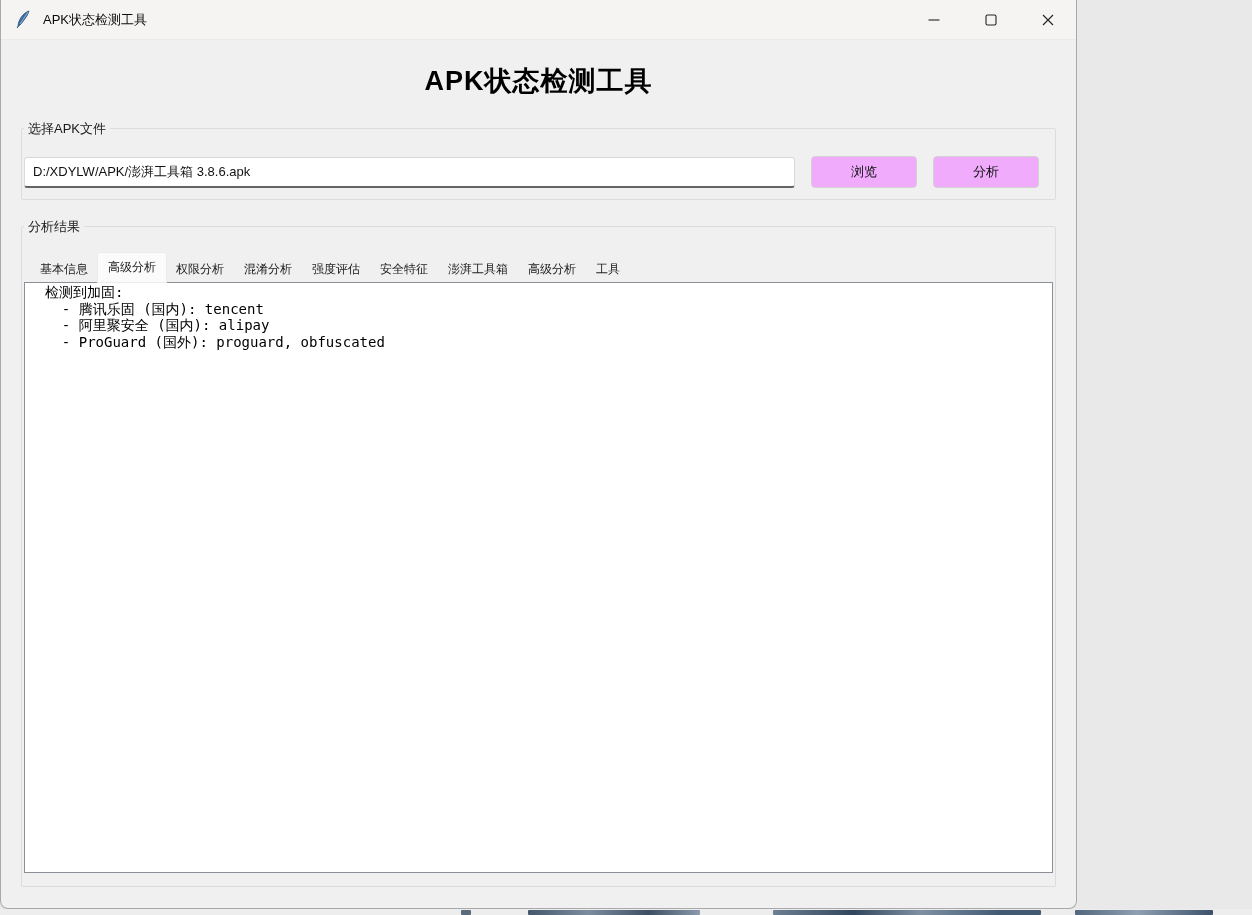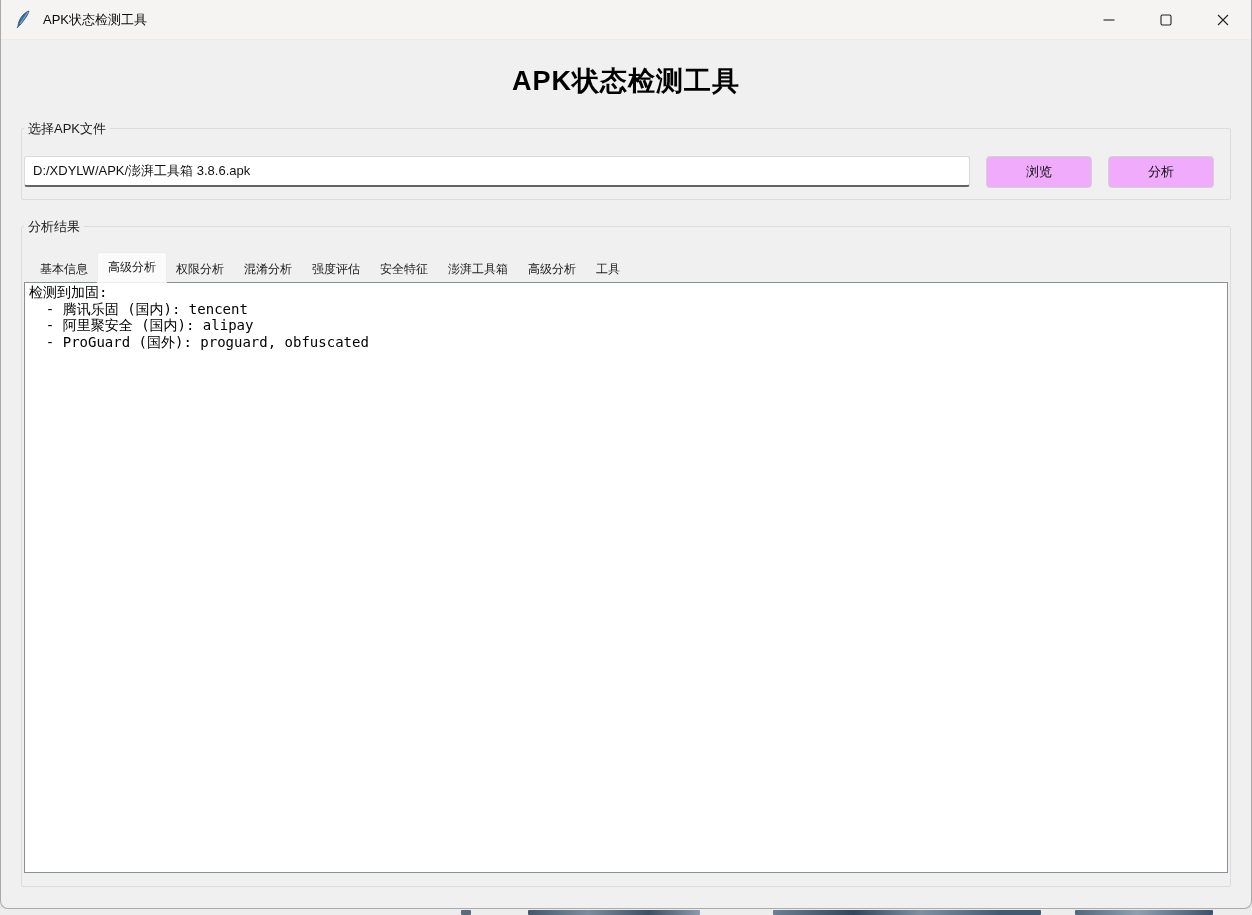--- a/index.html
+++ b/index.html
@@ -4,21 +4,21 @@
 <style>
   * { margin:0; padding:0; box-sizing:border-box; }
   html,body { width:1252px; height:915px; overflow:hidden; }
   body {
     font-family:"Liberation Sans", sans-serif;
     background:#e9e9e9;
     position:relative;
   }
   
   .window {
-    position:absolute; left:0; top:0; width:1252px; height:909px;
+    position:absolute; left:0; top:0; width:1077px; height:909px;
     background:#f0f0f0;
     border-left:1px solid #a9a9a9;
     border-right:1px solid #a9a9a9;
     border-bottom:1px solid #a9a9a9;
     border-bottom-left-radius:8px;
     border-bottom-right-radius:8px;
     overflow:hidden;
   }
   
   .titlebar {
@@ -48,21 +48,21 @@
   .group-label {
     position:absolute; top:-9px; left:2px;
     background:#f0f0f0; padding:0 4px;
     font-size:13px; color:#1a1a1a; line-height:17px;
   }
   .group-file { top:128px; height:72px; }
   .group-results { top:226px; height:661px; }
   
   .file-row {
     position:absolute; left:2px; right:16px; top:27px;
-    display:flex; 
+    display:flex; align-items:center;
   }
   .path-input {
     flex:1 1 auto; height:31px;
     background:#ffffff;
     border:1px solid #d9d9d9;
     border-bottom:2px solid #636363;
     border-radius:3px;
     font-family:"Liberation Sans", sans-serif;
     font-size:13px; color:#111;
     padding:0 8px;
@@ -99,20 +99,21 @@
     background:#ffffff;
     border:1px solid #8a8f98;
     padding:1px 4px;
     overflow:hidden;
     z-index:1;
   }
   .output-line {
     font-family:"DejaVu Sans Mono", "Liberation Mono", monospace;
     font-size:14px; line-height:16.5px; color:#000;
     white-space:pre;
+    margin-left:16px;
   }
   
   .taskbar-strip {
     position:absolute; left:0; bottom:0; width:1252px; height:6px;
     background:#ededed; overflow:hidden;
   }
   .tb-frag { position:absolute; top:1px; height:5px; border-radius:1px; }
   .tb-f1 { left:461px; width:10px;  background:#5a6b7c; }
   .tb-f2 { left:528px; width:172px; background:linear-gradient(90deg,#44586b,#7d8da0 35%,#3d4f63 70%,#8b9aac); }
   .tb-f3 { left:773px; width:268px; background:linear-gradient(90deg,#6d7f92,#31465c 30%,#7f90a3 55%,#415a72 85%); }

